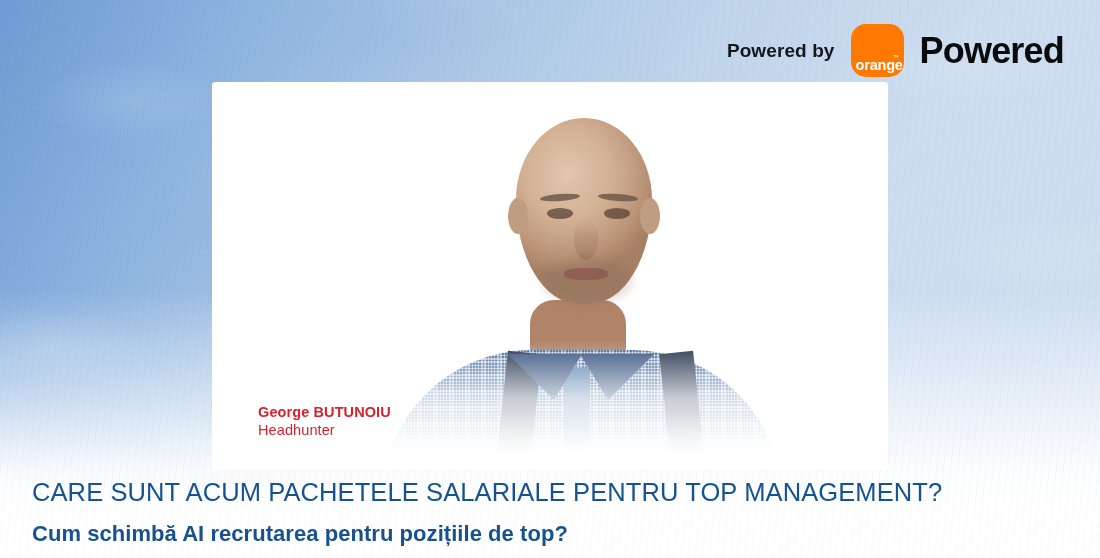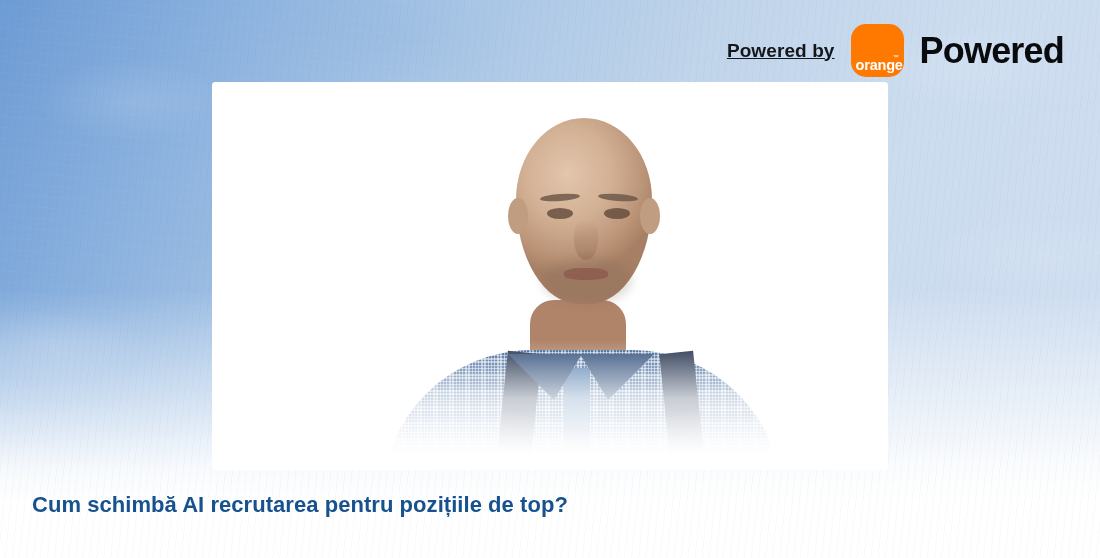--- a/index.html
+++ b/index.html
@@ -72,21 +72,20 @@
     display: flex;
     align-items: center;
     gap: 16px;
   }
   .brand-powered {
     font-size: 19px;
     font-weight: bold;
     color: #14161a;
     letter-spacing: 0.1px;
     white-space: nowrap;
-    text-decoration: underline;
   }
   .brand-orange-logo {
     position: relative;
     width: 53px;
     height: 53px;
     background: #ff7900;
     display: block;
     border-radius: 15px;
   }
   .brand-orange-logo .ol-word {
@@ -366,20 +365,25 @@
       <div class="p-shadow"></div>
       <div class="p-brow-l"></div>
       <div class="p-brow-r"></div>
       <div class="p-eye-l"></div>
       <div class="p-eye-r"></div>
       <div class="p-nose"></div>
       <div class="p-mouth"></div>
       <div class="p-fade"></div>
     </div>
 
+    <div class="name-block">
+      <div class="name-title">George BUTUNOIU</div>
+      <div class="name-role">Headhunter</div>
+    </div>
 
   </div>
 
   <div class="caption-area">
+    <div class="caption-headline">CARE SUNT ACUM PACHETELE SALARIALE PENTRU TOP MANAGEMENT?</div>
     <div class="caption-sub">Cum schimbă AI recrutarea pentru pozițiile de top?</div>
   </div>
 
 </div>
 
 </body></html>

